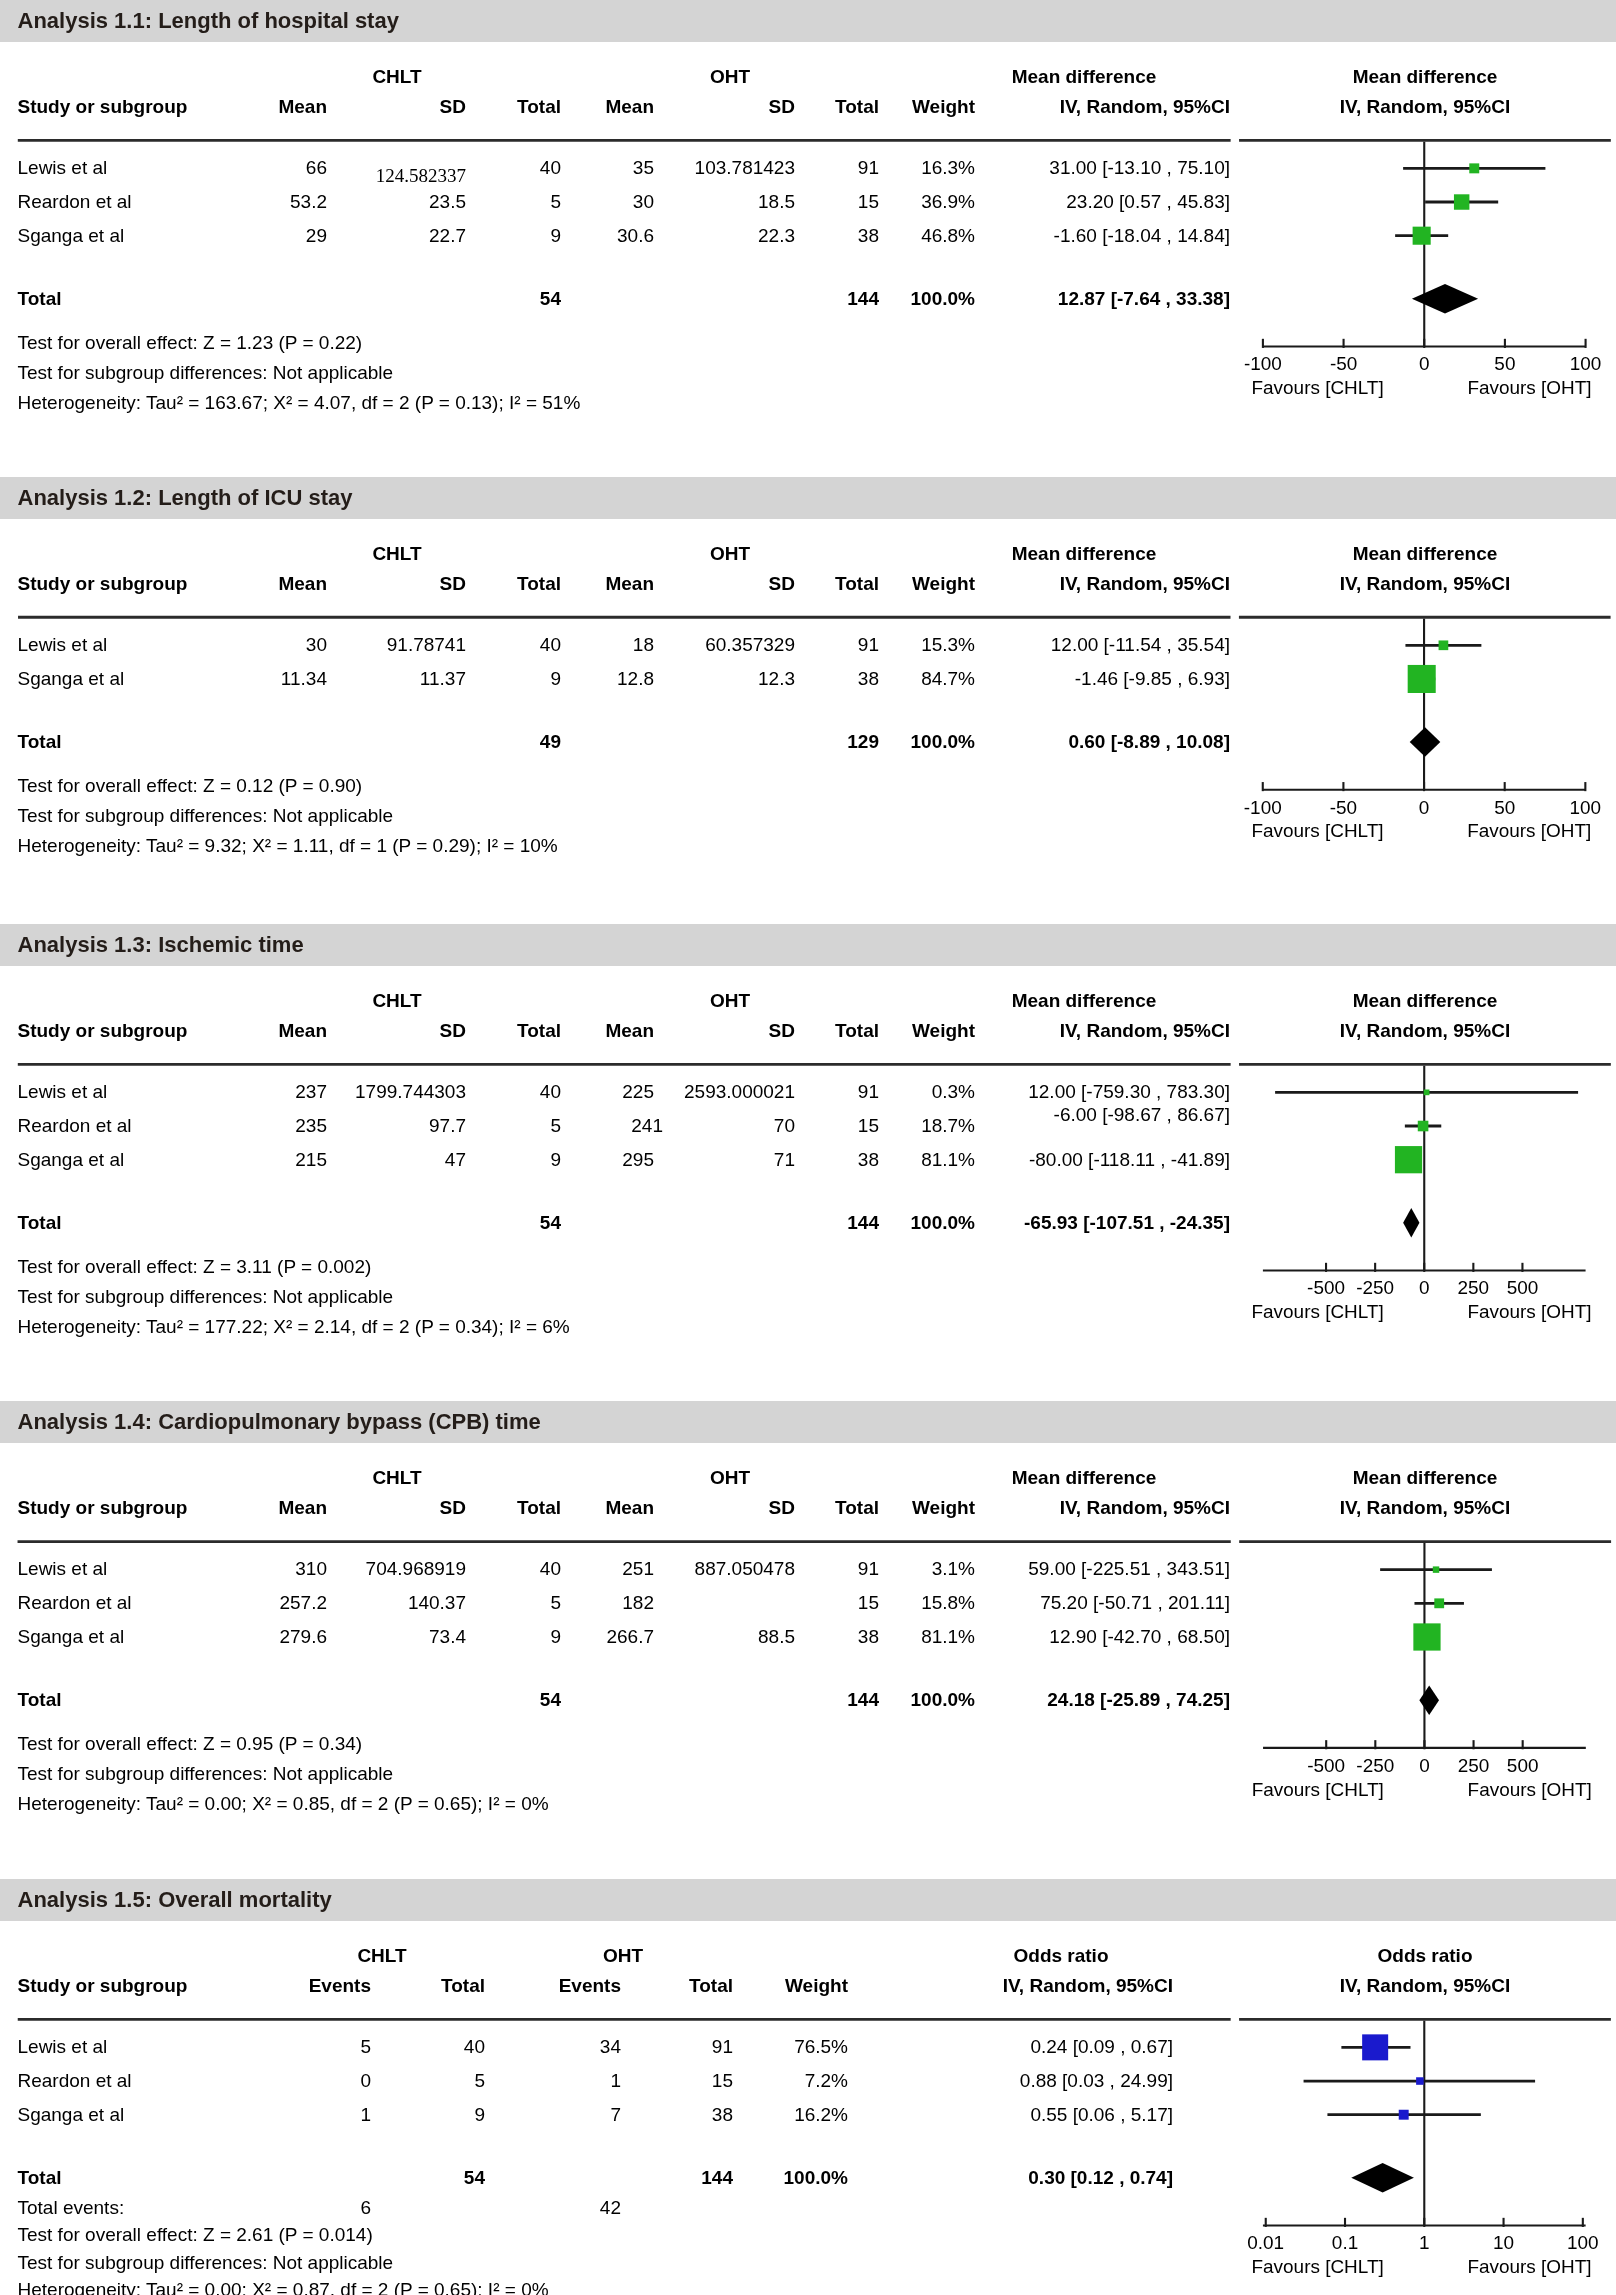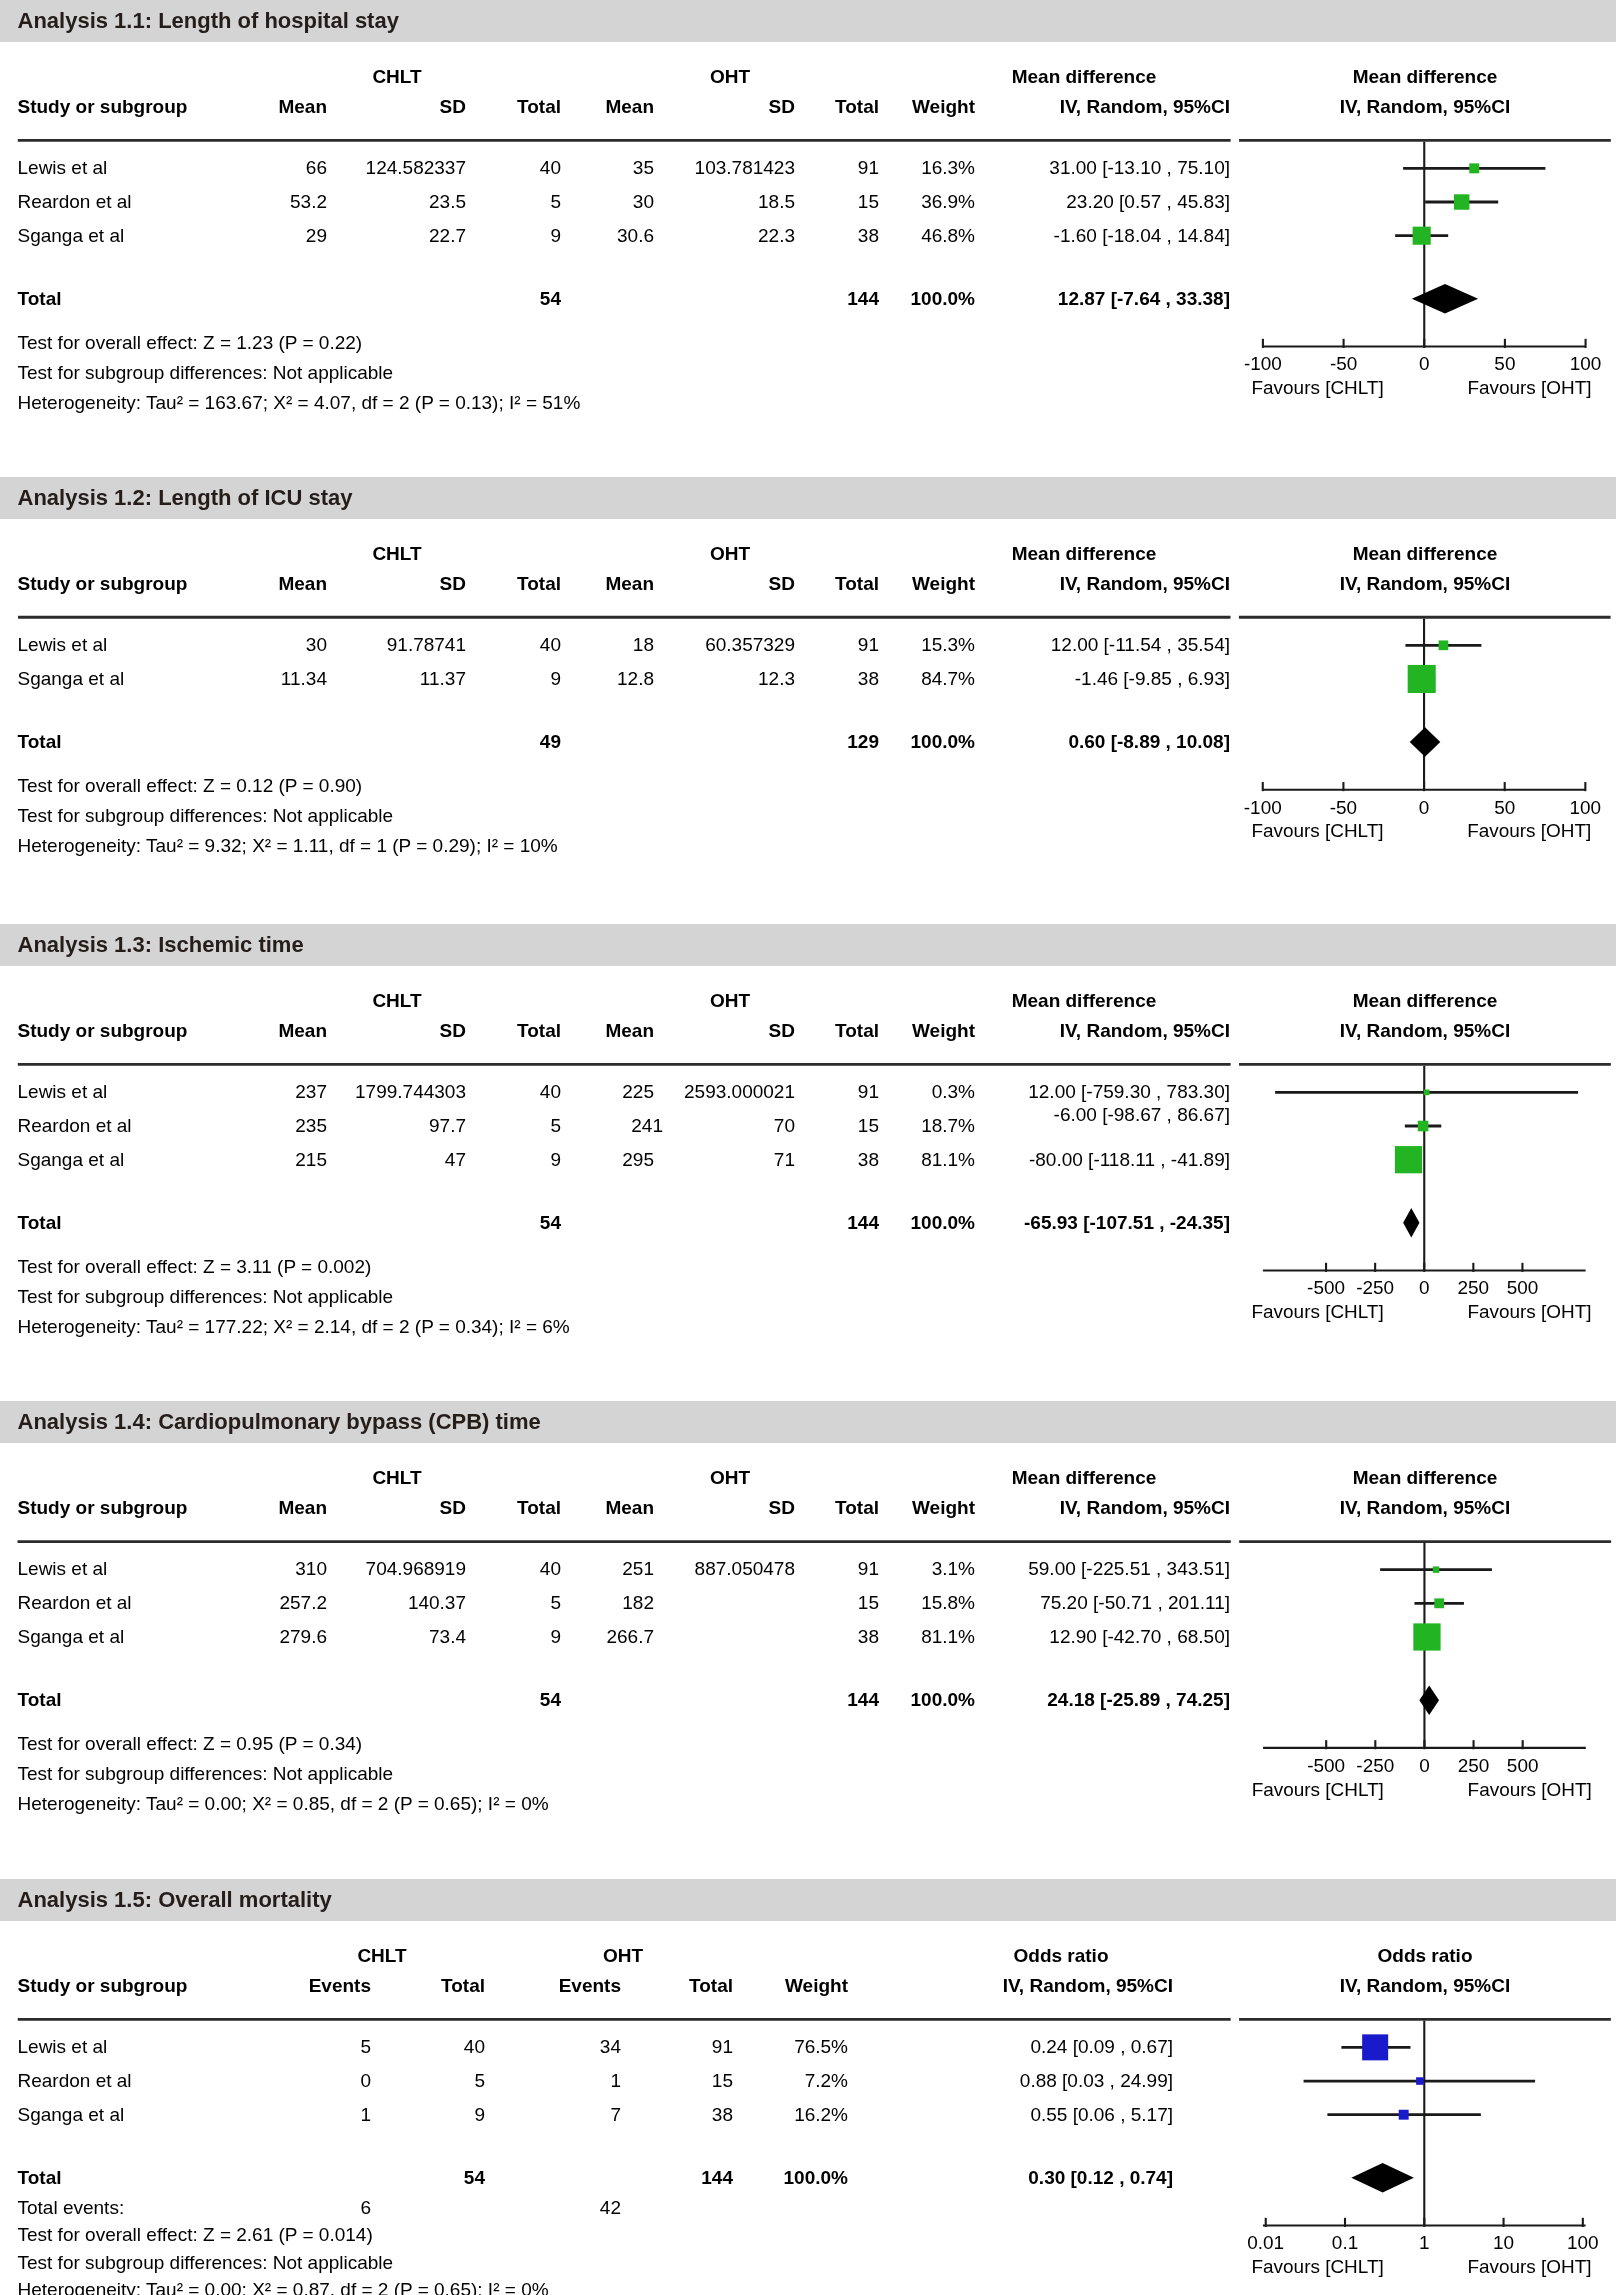--- a/index.html
+++ b/index.html
@@ -44,21 +44,21 @@
       <div class="cell r b" style="position: absolute; left: 0px; width: 466px; top: 95px;">SD</div>
       <div class="cell r b" style="position: absolute; left: 0px; width: 561px; top: 95px;">Total</div>
       <div class="cell r b" style="position: absolute; left: 0px; width: 654px; top: 95px;">Mean</div>
       <div class="cell r b" style="position: absolute; left: 0px; width: 795px; top: 95px;">SD</div>
       <div class="cell r b" style="position: absolute; left: 0px; width: 879px; top: 95px;">Total</div>
       <div class="cell r b" style="position: absolute; left: 0px; width: 975px; top: 95px;">Weight</div>
       <div class="cell r b" style="position: absolute; left: 0px; width: 1230px; top: 95px;">IV, Random, 95%CI</div>
       <div class="cell c b" style="position: absolute; left: 1425px; top: 95px;">IV, Random, 95%CI</div>
       <div class="cell" style="position: absolute; left: 17.5px; top: 156px;">Lewis et al</div>
       <div class="cell r" style="position: absolute; left: 0px; width: 327px; top: 156px;">66</div>
-      <div class="cell r" style="position: absolute; left: 0px; width: 466px; top: 156px;">124.582337</div>
+      <div class="cell r" style="position: absolute; left: 0px; width: 466px; top: 164px; font-family: Liberation Serif, serif;">124.582337</div>
       <div class="cell r" style="position: absolute; left: 0px; width: 561px; top: 156px;">40</div>
       <div class="cell r" style="position: absolute; left: 0px; width: 654px; top: 156px;">35</div>
       <div class="cell r" style="position: absolute; left: 0px; width: 795px; top: 156px;">103.781423</div>
       <div class="cell r" style="position: absolute; left: 0px; width: 879px; top: 156px;">91</div>
       <div class="cell r" style="position: absolute; left: 0px; width: 975px; top: 156px;">16.3%</div>
       <div class="cell r" style="position: absolute; left: 0px; width: 1230px; top: 156px;">31.00 [-13.10 , 75.10]</div>
       <div class="cell" style="position: absolute; left: 17.5px; top: 190px;">Reardon et al</div>
       <div class="cell r" style="position: absolute; left: 0px; width: 327px; top: 190px;">53.2</div>
       <div class="cell r" style="position: absolute; left: 0px; width: 466px; top: 190px;">23.5</div>
       <div class="cell r" style="position: absolute; left: 0px; width: 561px; top: 190px;">5</div>
@@ -290,20 +290,21 @@
       <div class="cell r" style="position: absolute; left: 0px; width: 561px; top: 190px;">5</div>
       <div class="cell r" style="position: absolute; left: 0px; width: 654px; top: 190px;">182</div>
       <div class="cell r" style="position: absolute; left: 0px; width: 879px; top: 190px;">15</div>
       <div class="cell r" style="position: absolute; left: 0px; width: 975px; top: 190px;">15.8%</div>
       <div class="cell r" style="position: absolute; left: 0px; width: 1230px; top: 190px;">75.20 [-50.71 , 201.11]</div>
       <div class="cell" style="position: absolute; left: 17.5px; top: 224px;">Sganga et al</div>
       <div class="cell r" style="position: absolute; left: 0px; width: 327px; top: 224px;">279.6</div>
       <div class="cell r" style="position: absolute; left: 0px; width: 466px; top: 224px;">73.4</div>
       <div class="cell r" style="position: absolute; left: 0px; width: 561px; top: 224px;">9</div>
       <div class="cell r" style="position: absolute; left: 0px; width: 654px; top: 224px;">266.7</div>
+      <div class="cell r" style="position: absolute; left: 0px; width: 795px; top: 224px;">88.5</div>
       <div class="cell r" style="position: absolute; left: 0px; width: 879px; top: 224px;">38</div>
       <div class="cell r" style="position: absolute; left: 0px; width: 975px; top: 224px;">81.1%</div>
       <div class="cell r" style="position: absolute; left: 0px; width: 1230px; top: 224px;">12.90 [-42.70 , 68.50]</div>
       <div class="cell b" style="position: absolute; left: 17.5px; top: 287px;">Total</div>
       <div class="cell r b" style="position: absolute; left: 0px; width: 561px; top: 287px;">54</div>
       <div class="cell r b" style="position: absolute; left: 0px; width: 879px; top: 287px;">144</div>
       <div class="cell r b" style="position: absolute; left: 0px; width: 975px; top: 287px;">100.0%</div>
       <div class="cell r b" style="position: absolute; left: 0px; width: 1230px; top: 287px;">24.18 [-25.89 , 74.25]</div>
       <div class="cell" style="position: absolute; left: 17.5px; top: 331px;">Test for overall effect: Z = 0.95 (P = 0.34)</div>
       <div class="cell" style="position: absolute; left: 17.5px; top: 361px;">Test for subgroup differences: Not applicable</div>

